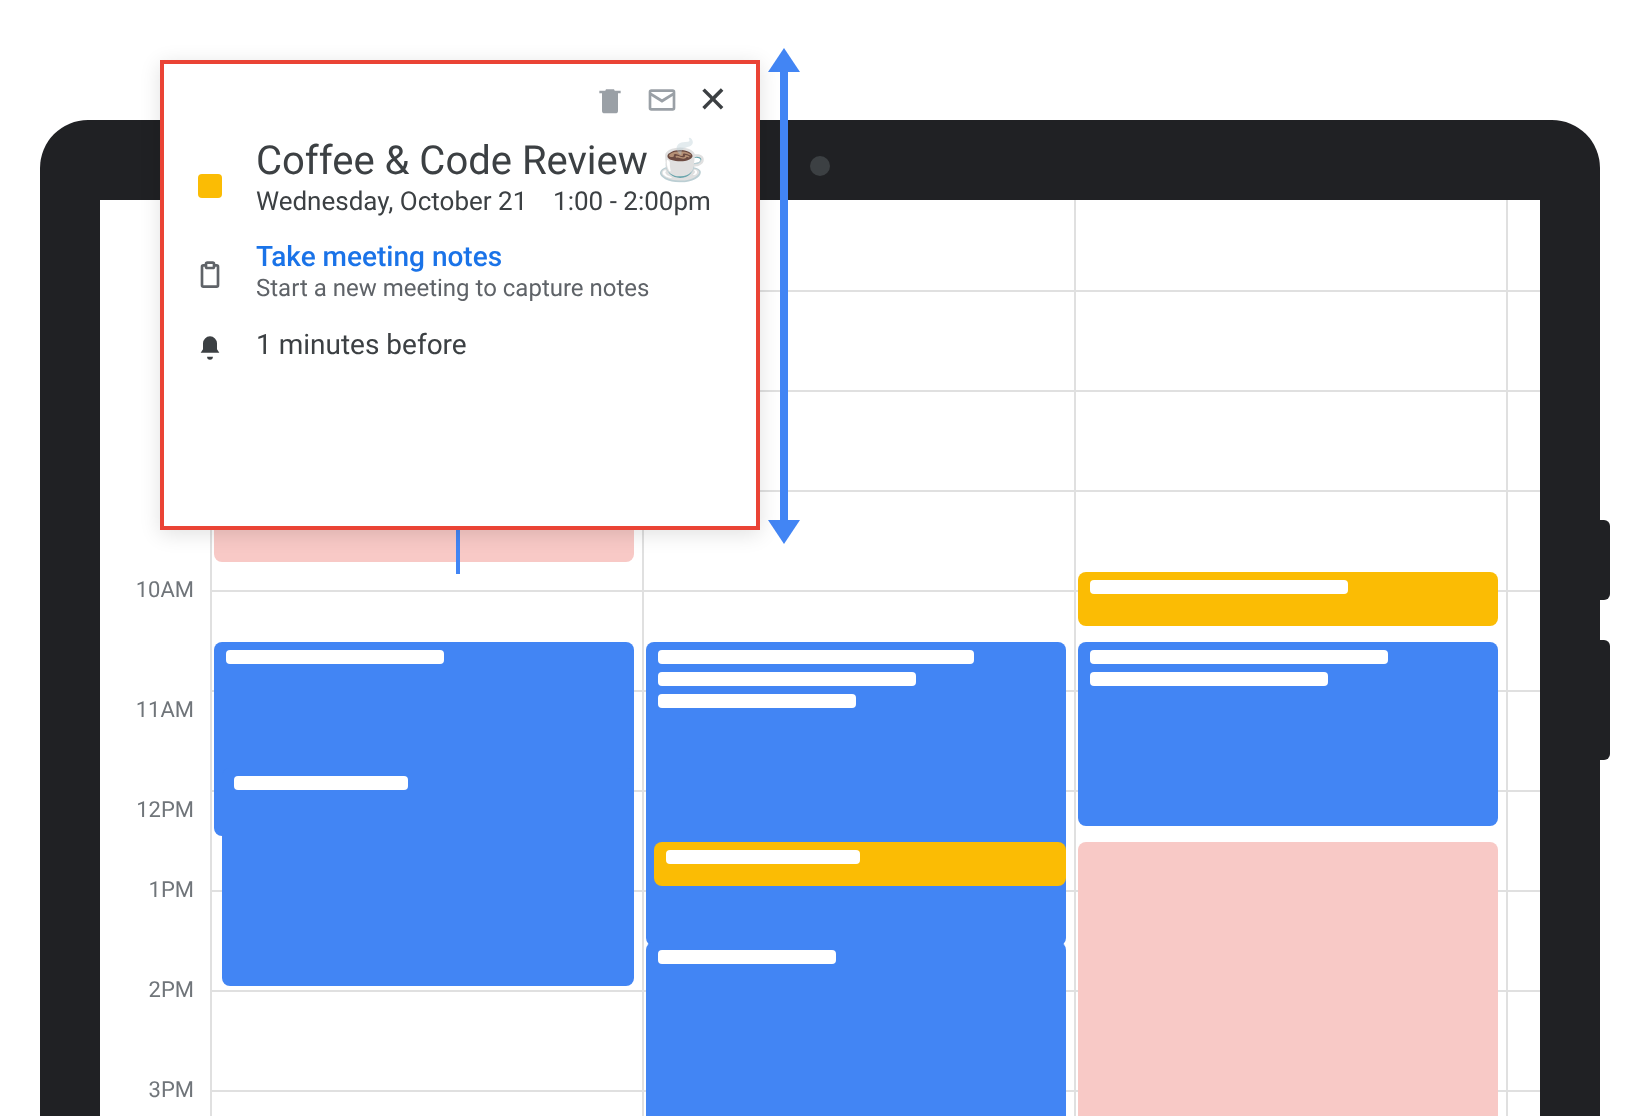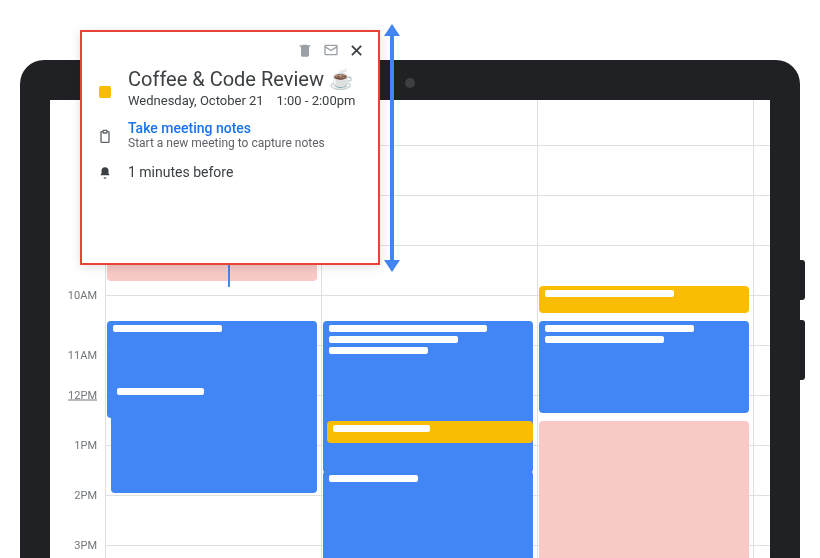--- a/index.html
+++ b/index.html
@@ -273,21 +273,21 @@
   <div class="tablet-camera"></div>
   <div class="tablet-button b1"></div>
   <div class="tablet-button b2"></div>
   <div class="tablet-screen">
     <div class="calendar">
       <div class="time-labels" id="time-labels">
           <div style="top: 145px;">9A
 M</div>
           <div style="top: 195px;">10AM</div>
           <div style="top: 255px;">11AM</div>
-          <div style="top: 295px; text-decoration: underline;">12PM</div>
+          <div style="top: 305px;">12PM</div>
           <div style="top: 345px;">1PM</div>
           <div style="top: 395px; text-align: center;">2PM</div>
           <div style="top: 445px;">3PM</div>
         </div>
       <div class="grid" id="grid">
           <div class="hline" style="top: 45px;"></div>
           <div class="hline" style="top: 95px;"></div>
           <div class="hline" style="top: 145px;"></div>
           <div class="hline" style="top: 195px;"></div>
           <div class="hline" style="top: 245px;"></div>

